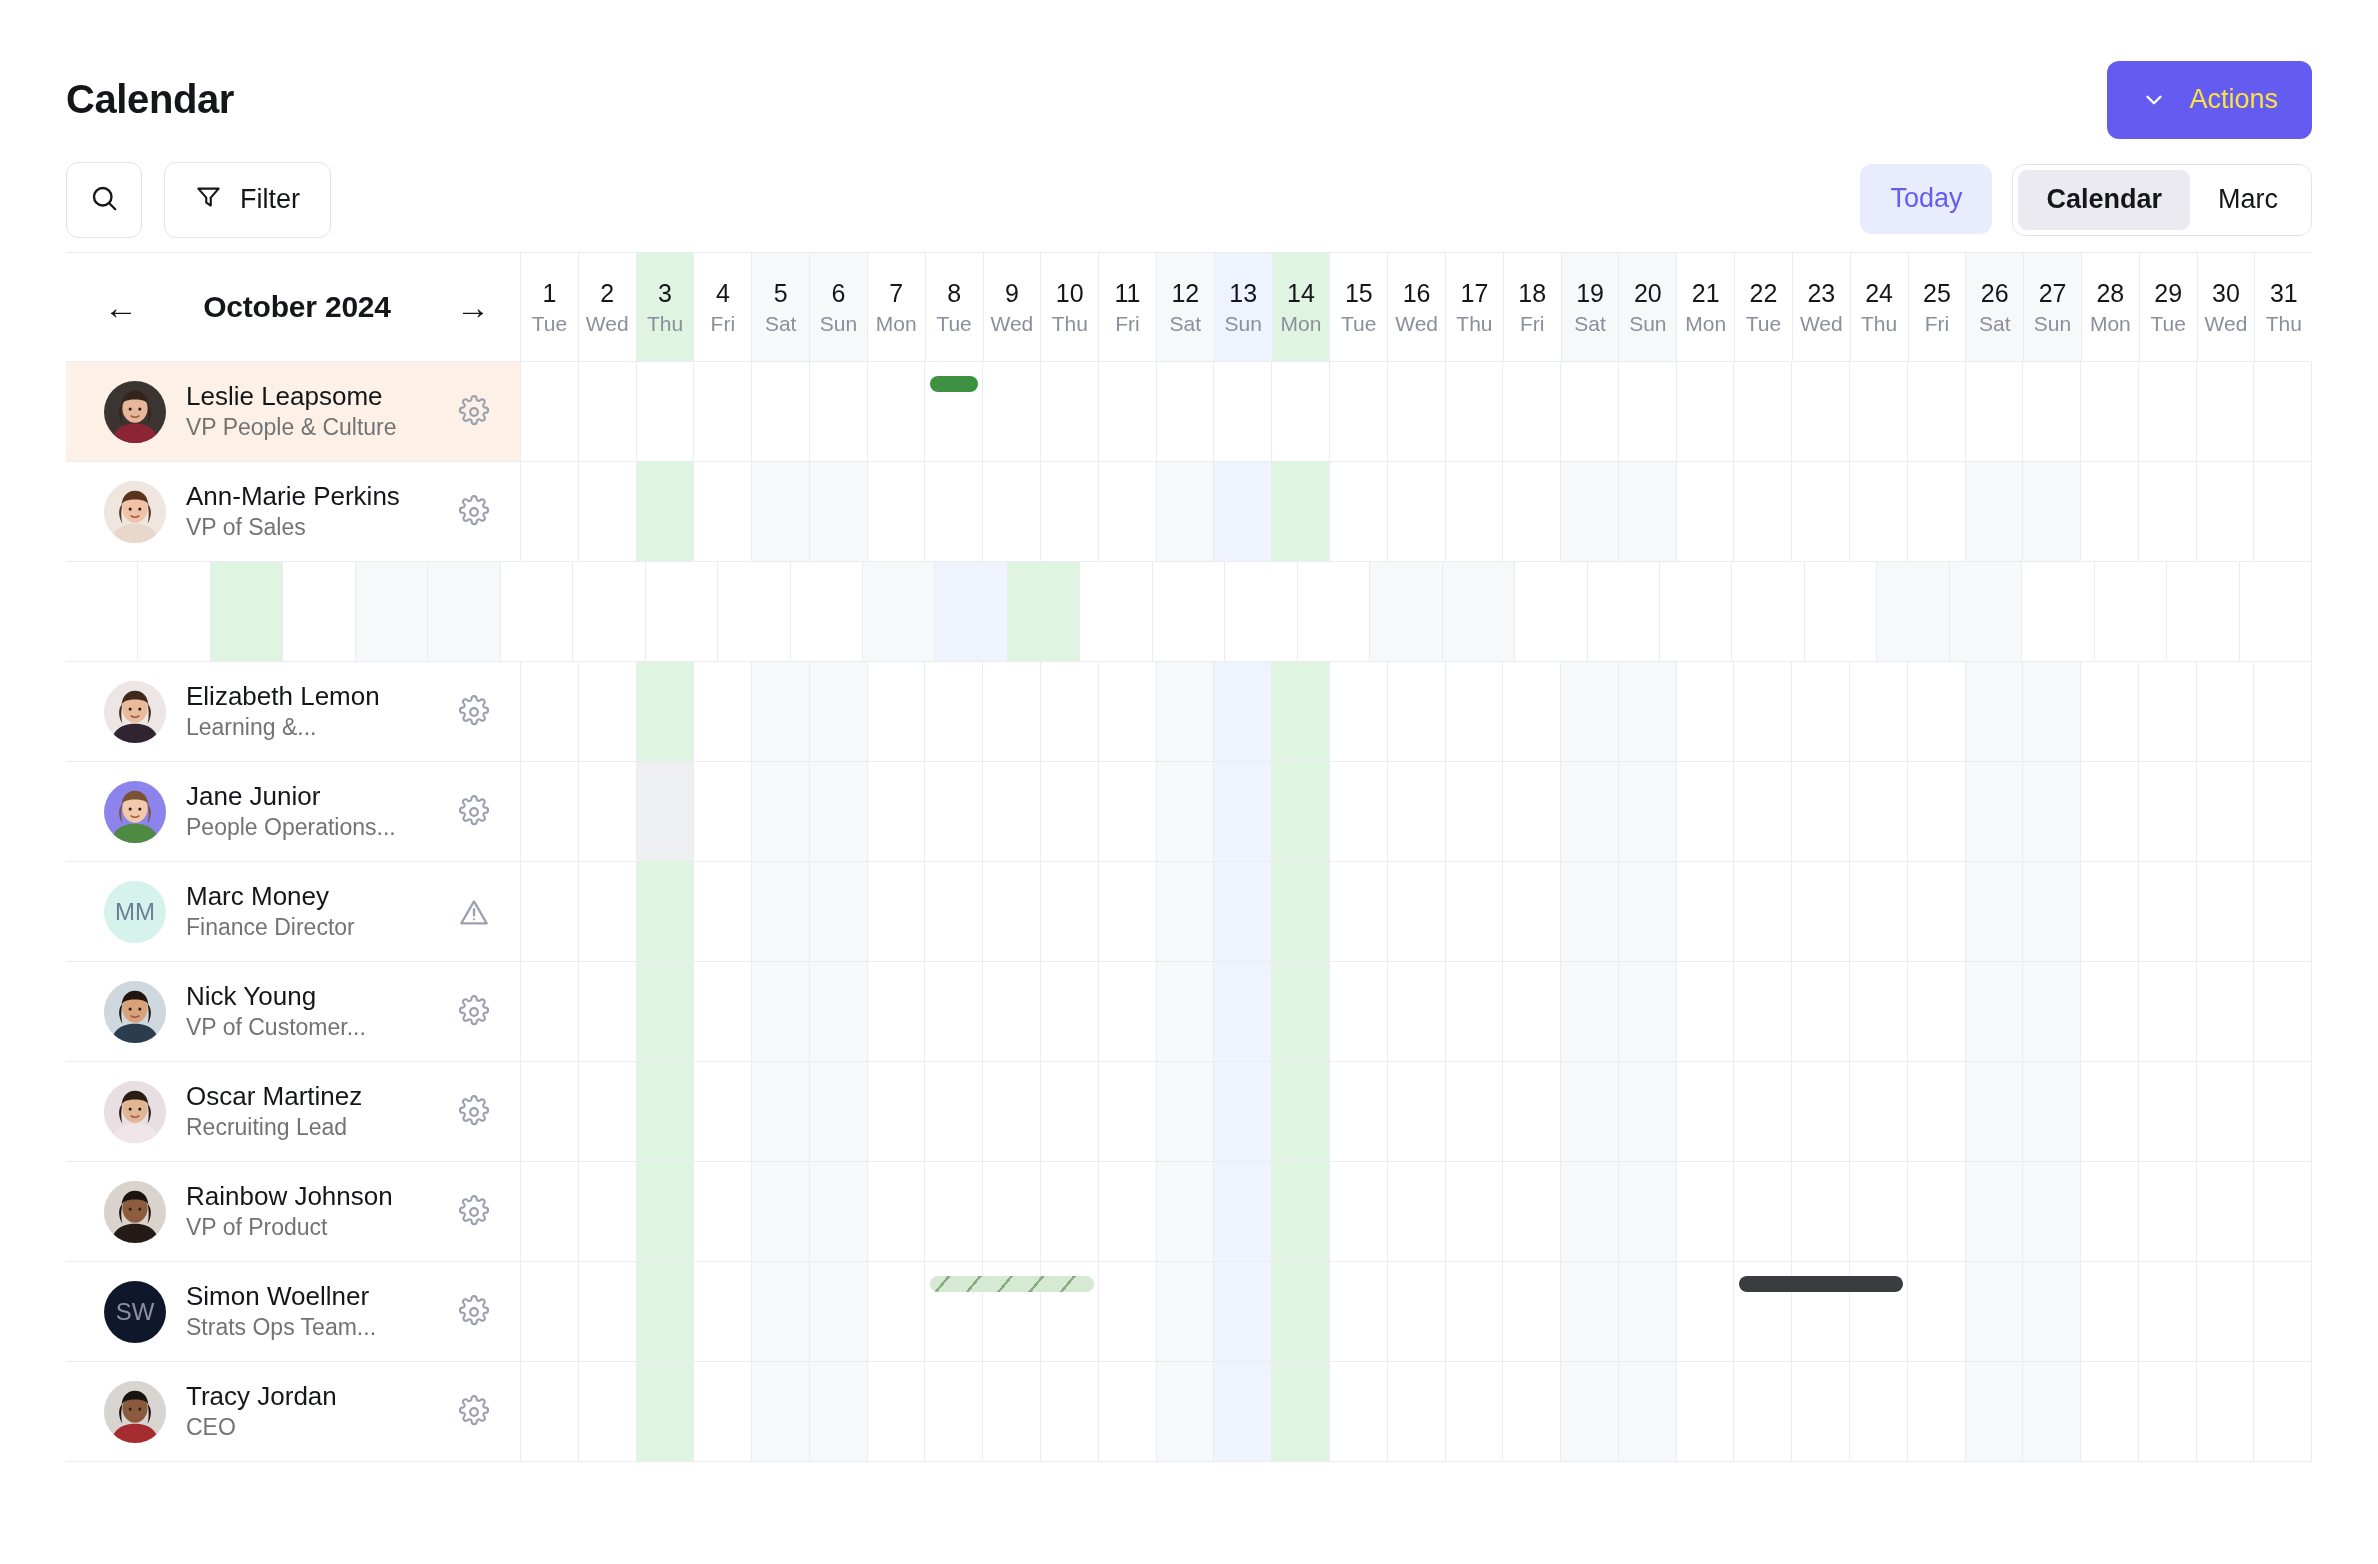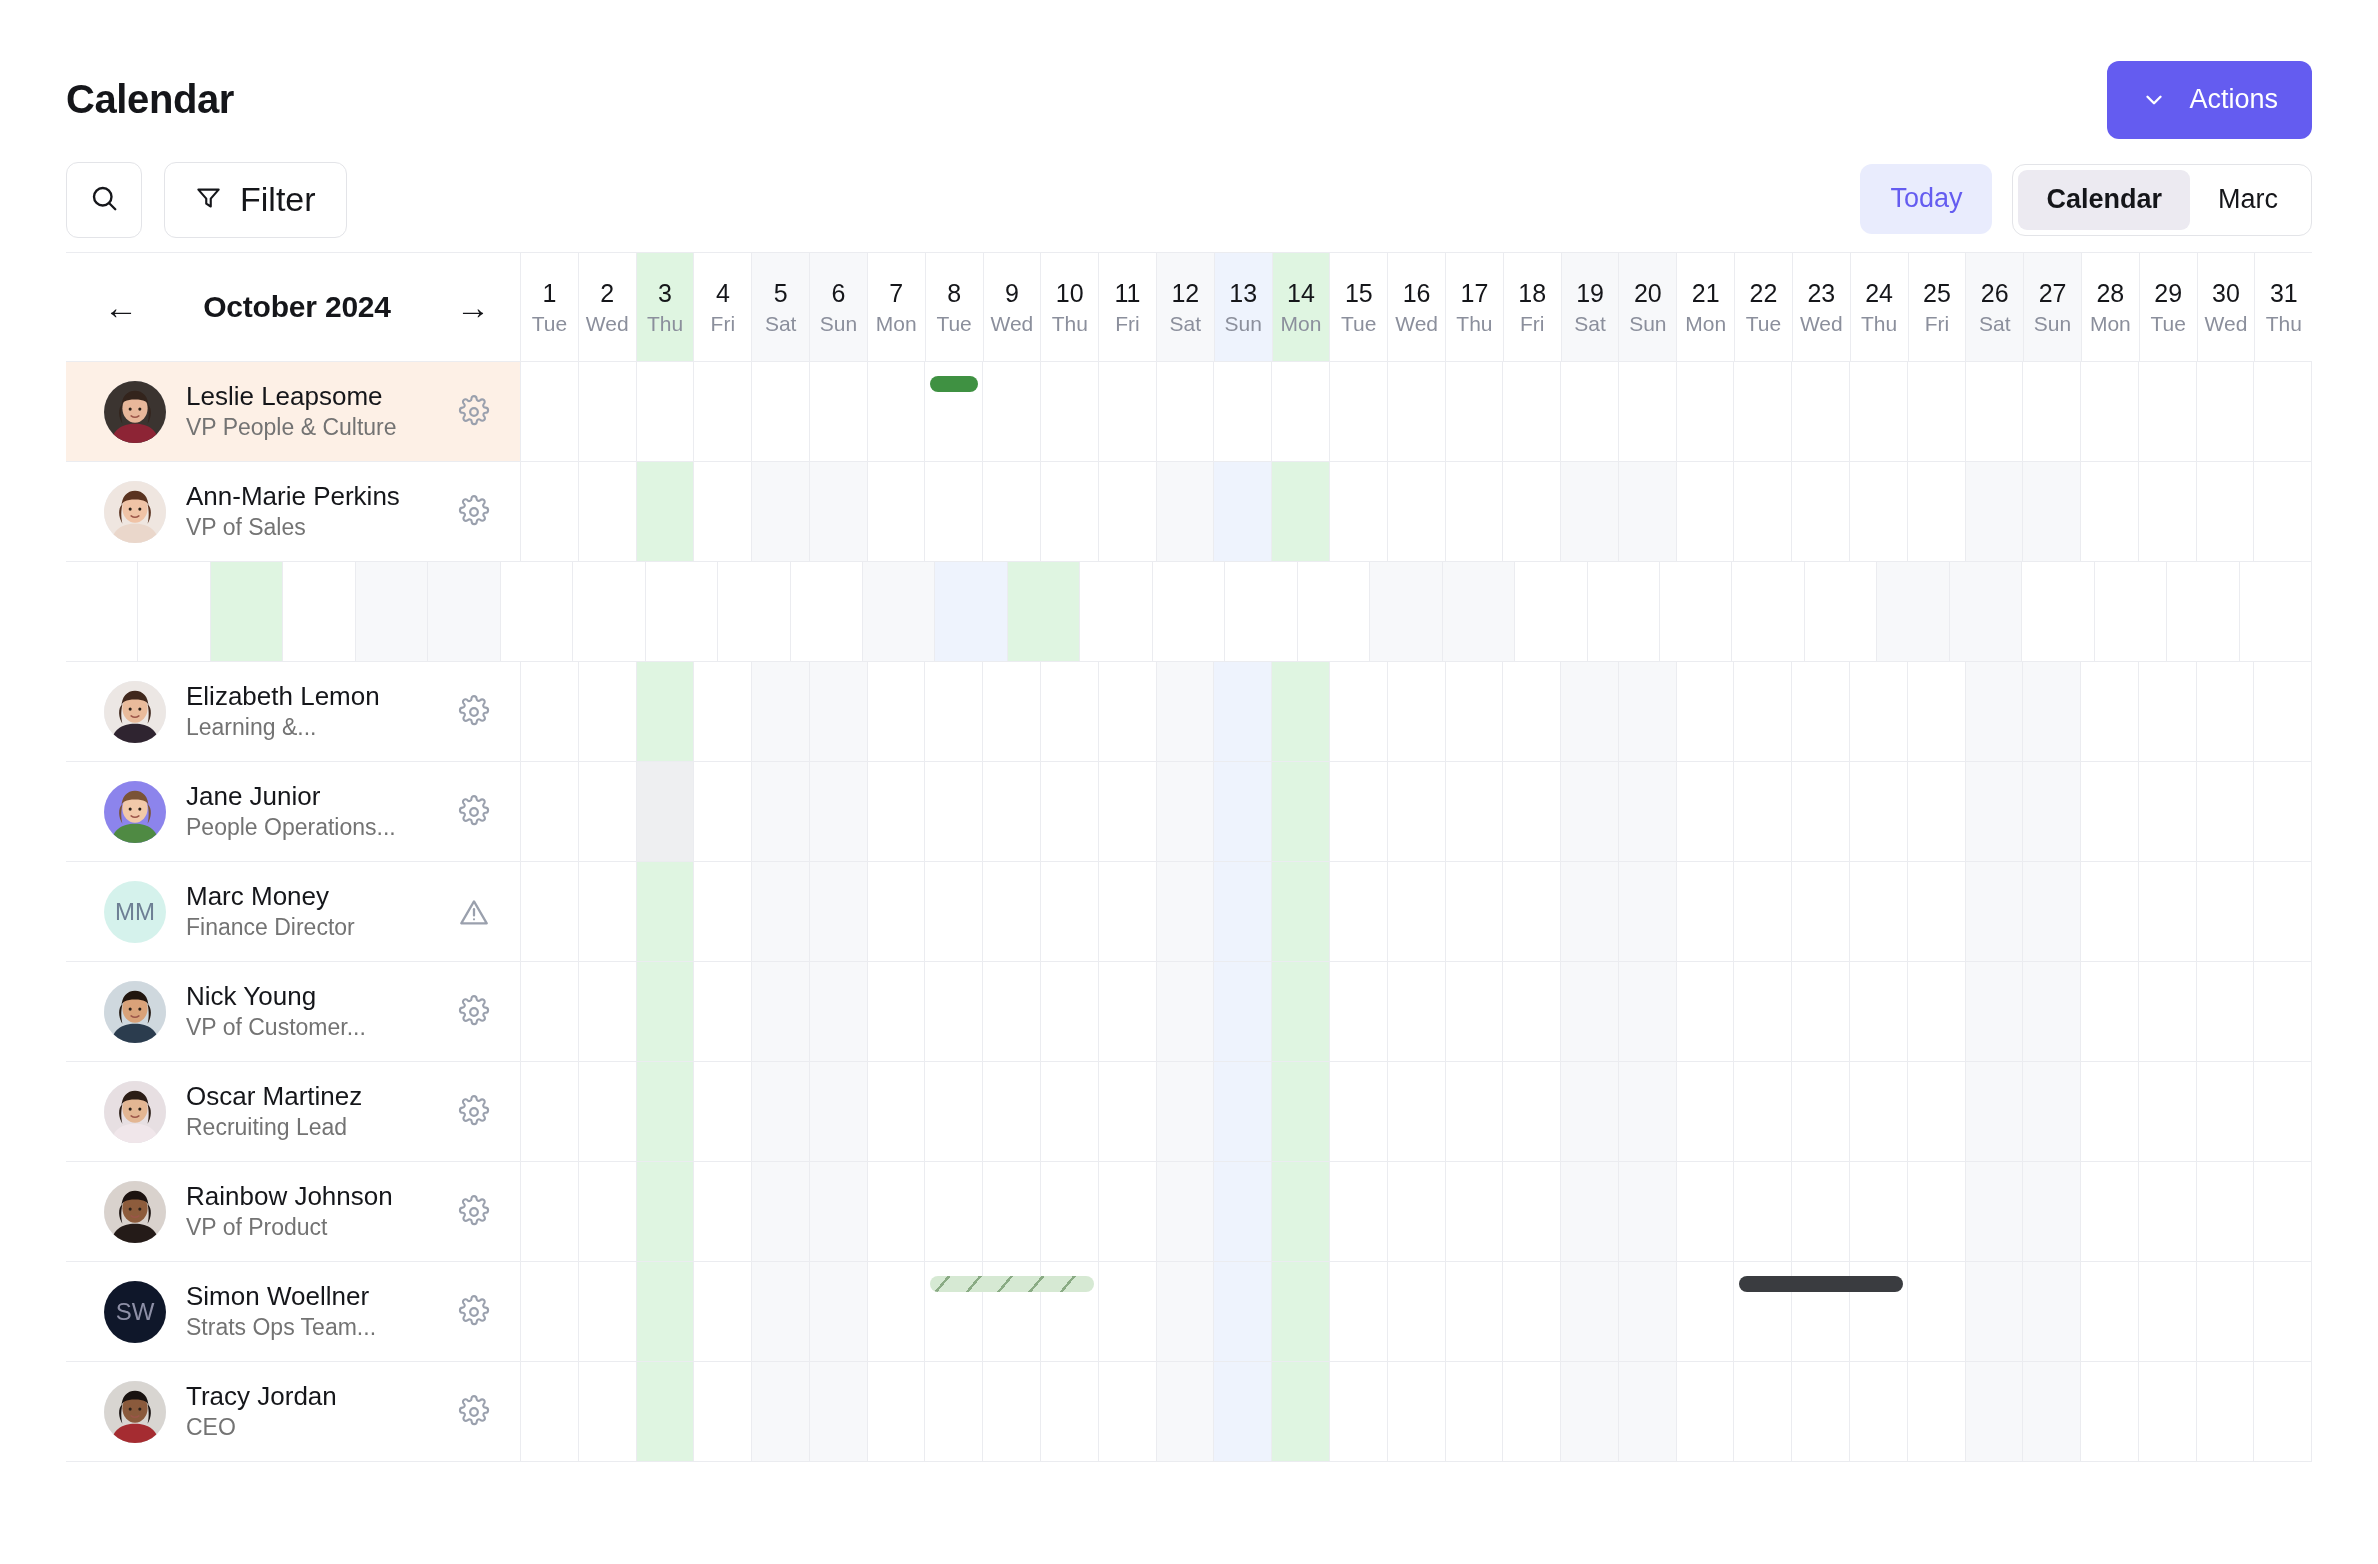--- a/index.html
+++ b/index.html
@@ -24,21 +24,21 @@
     font-size: 40px;
     font-weight: 700;
     color: #15161a;
     letter-spacing: -0.4px;
   }
   .actions-btn {
     display: flex;
     align-items: center;
     gap: 22px;
     background: #645cf0;
-    color: #ffffff;
+    color: #fde047;
     border: none;
     border-radius: 12px;
     padding: 0 34px;
     height: 78px;
     font-size: 27px;
     font-family: "Liberation Sans", sans-serif;
     cursor: pointer;
   }
   .actions-btn .chev { display: flex; align-items: center; }
 
@@ -59,21 +59,21 @@
     display: flex; align-items: center; justify-content: center;
     cursor: pointer;
   }
   .filter-btn {
     display: flex; align-items: center; gap: 18px;
     height: 76px;
     padding: 0 30px;
     border: 1.5px solid #e3e4e8;
     border-radius: 12px;
     background: #fff;
-    font-size: 34px;
+    font-size: 27px;
     color: #15161a;
     font-family: "Liberation Sans", sans-serif;
     cursor: pointer;
   }
   .toolbar-right { display: flex; align-items: flex-start; gap: 20px; }
   .today-btn {
     background: #e9ecfd;
     color: #645cf0;
     border: none;
     border-radius: 12px;

